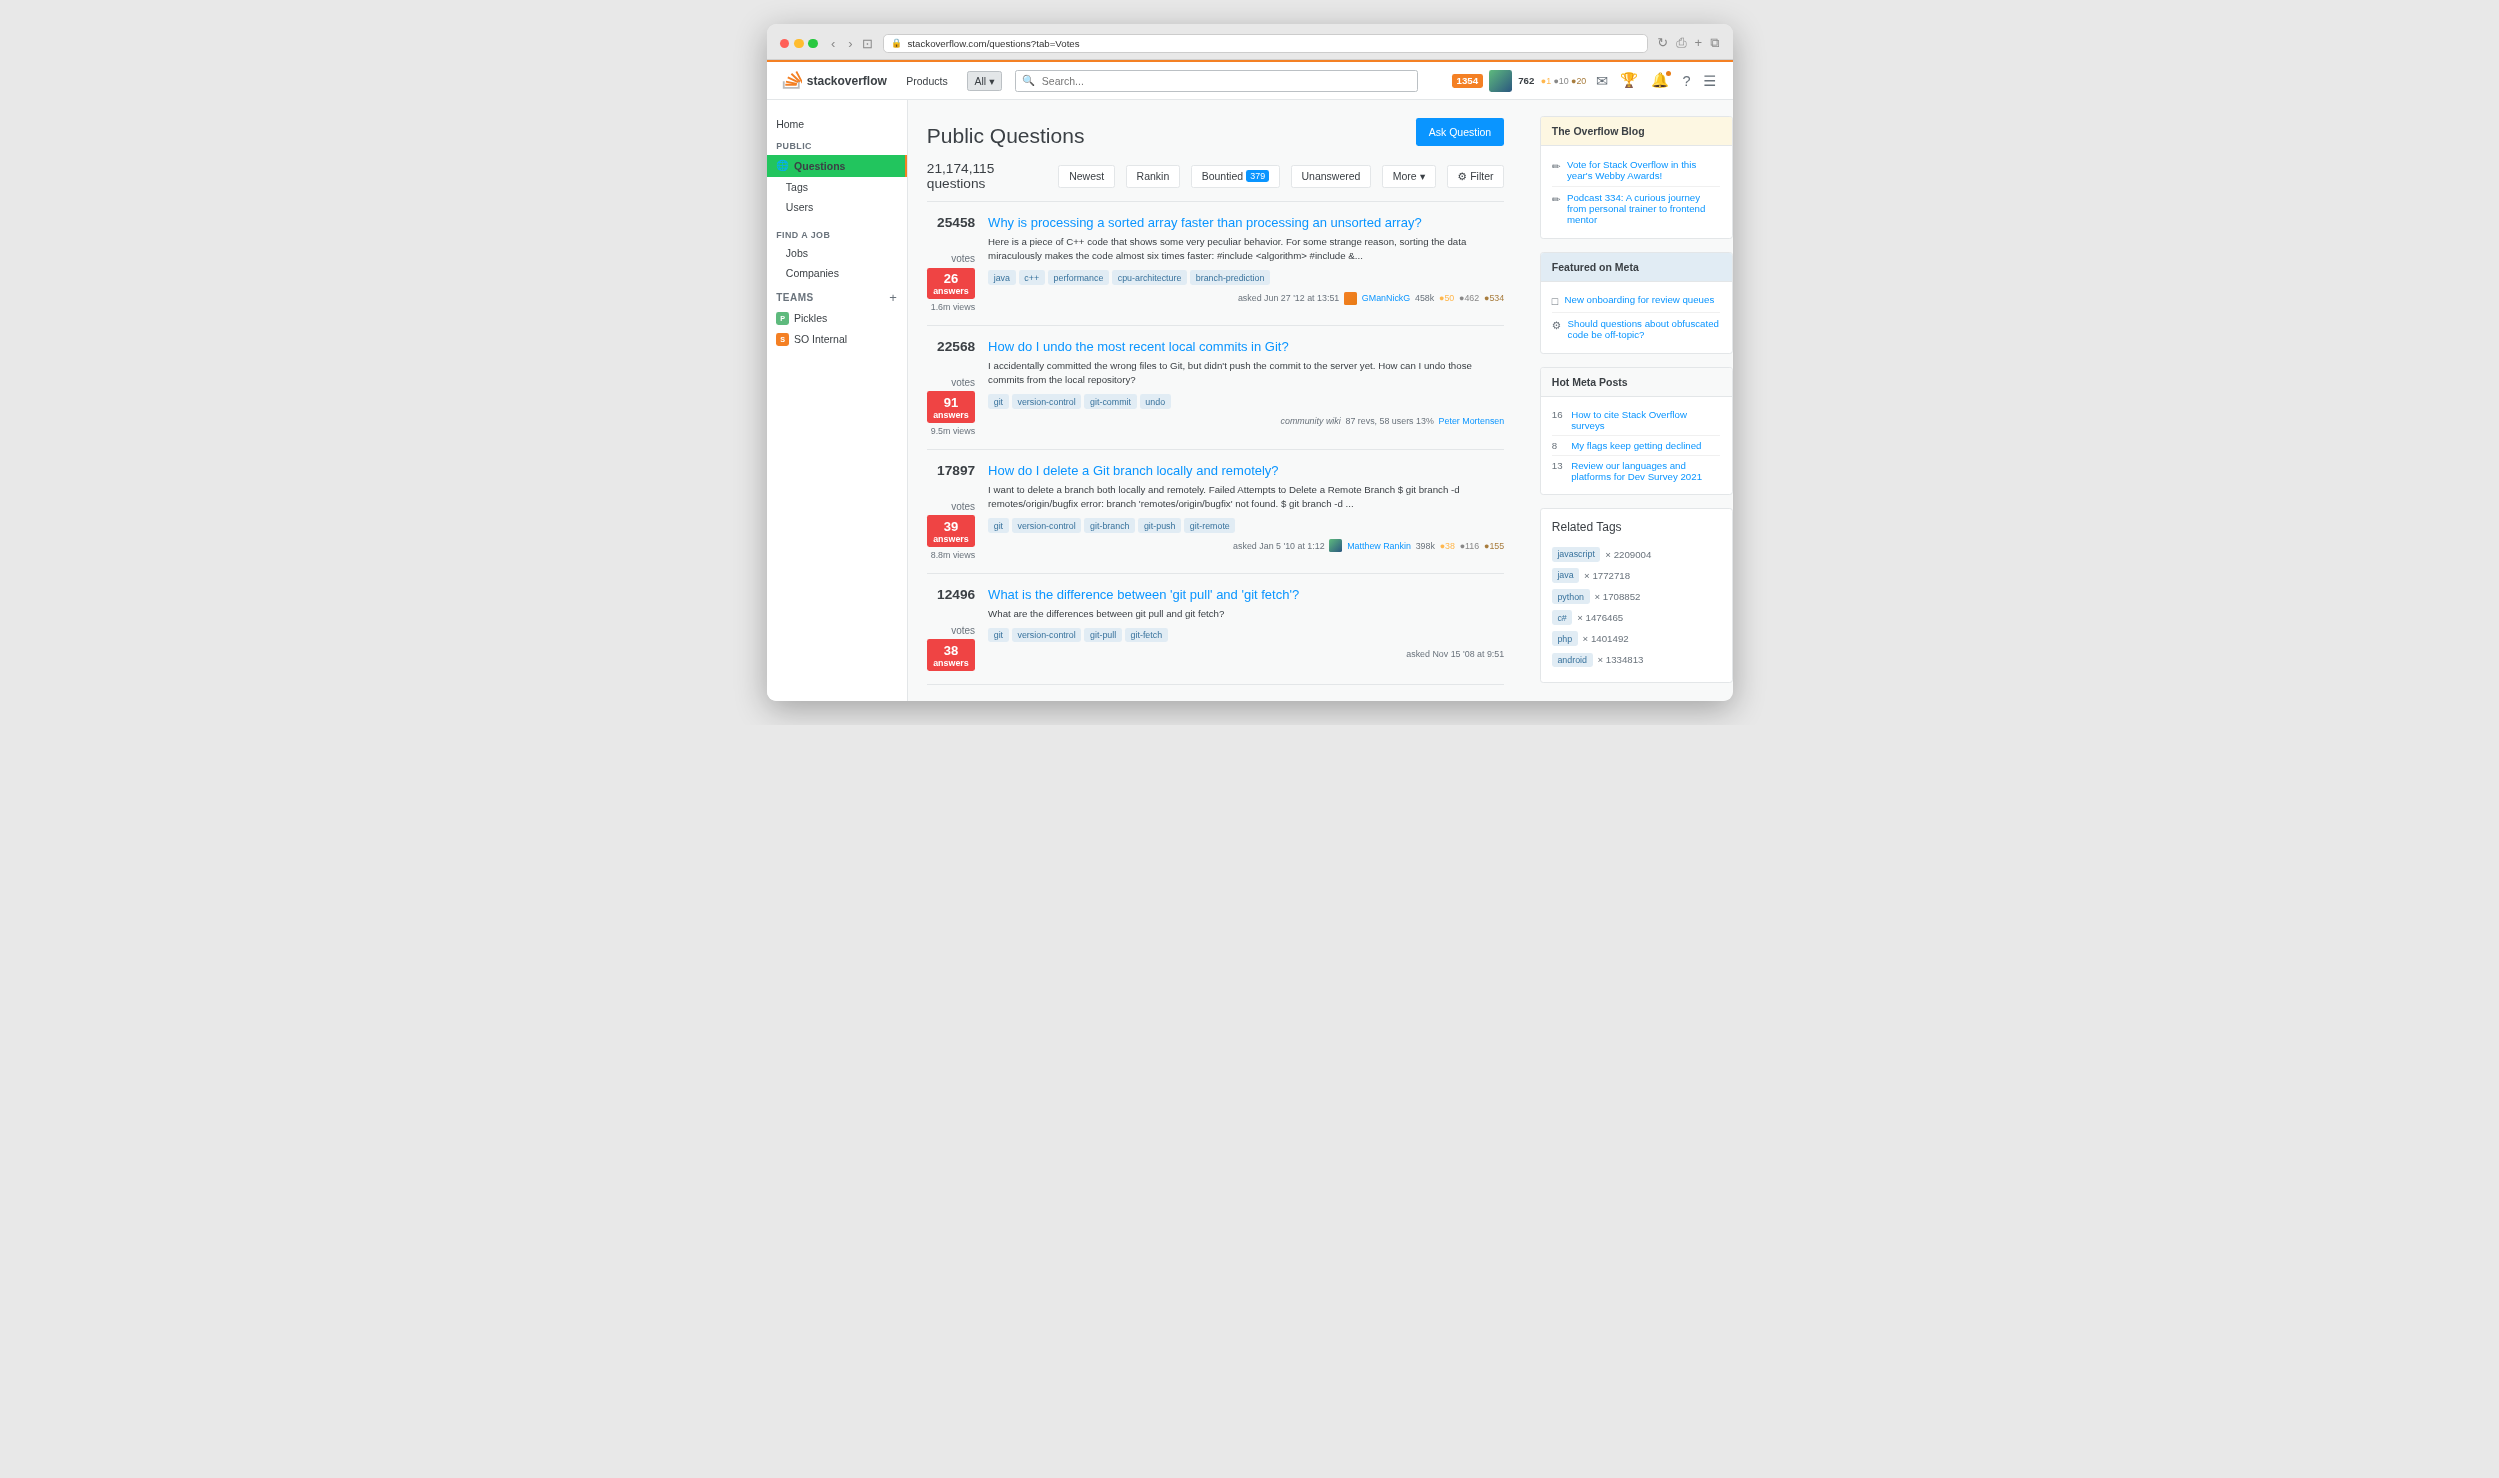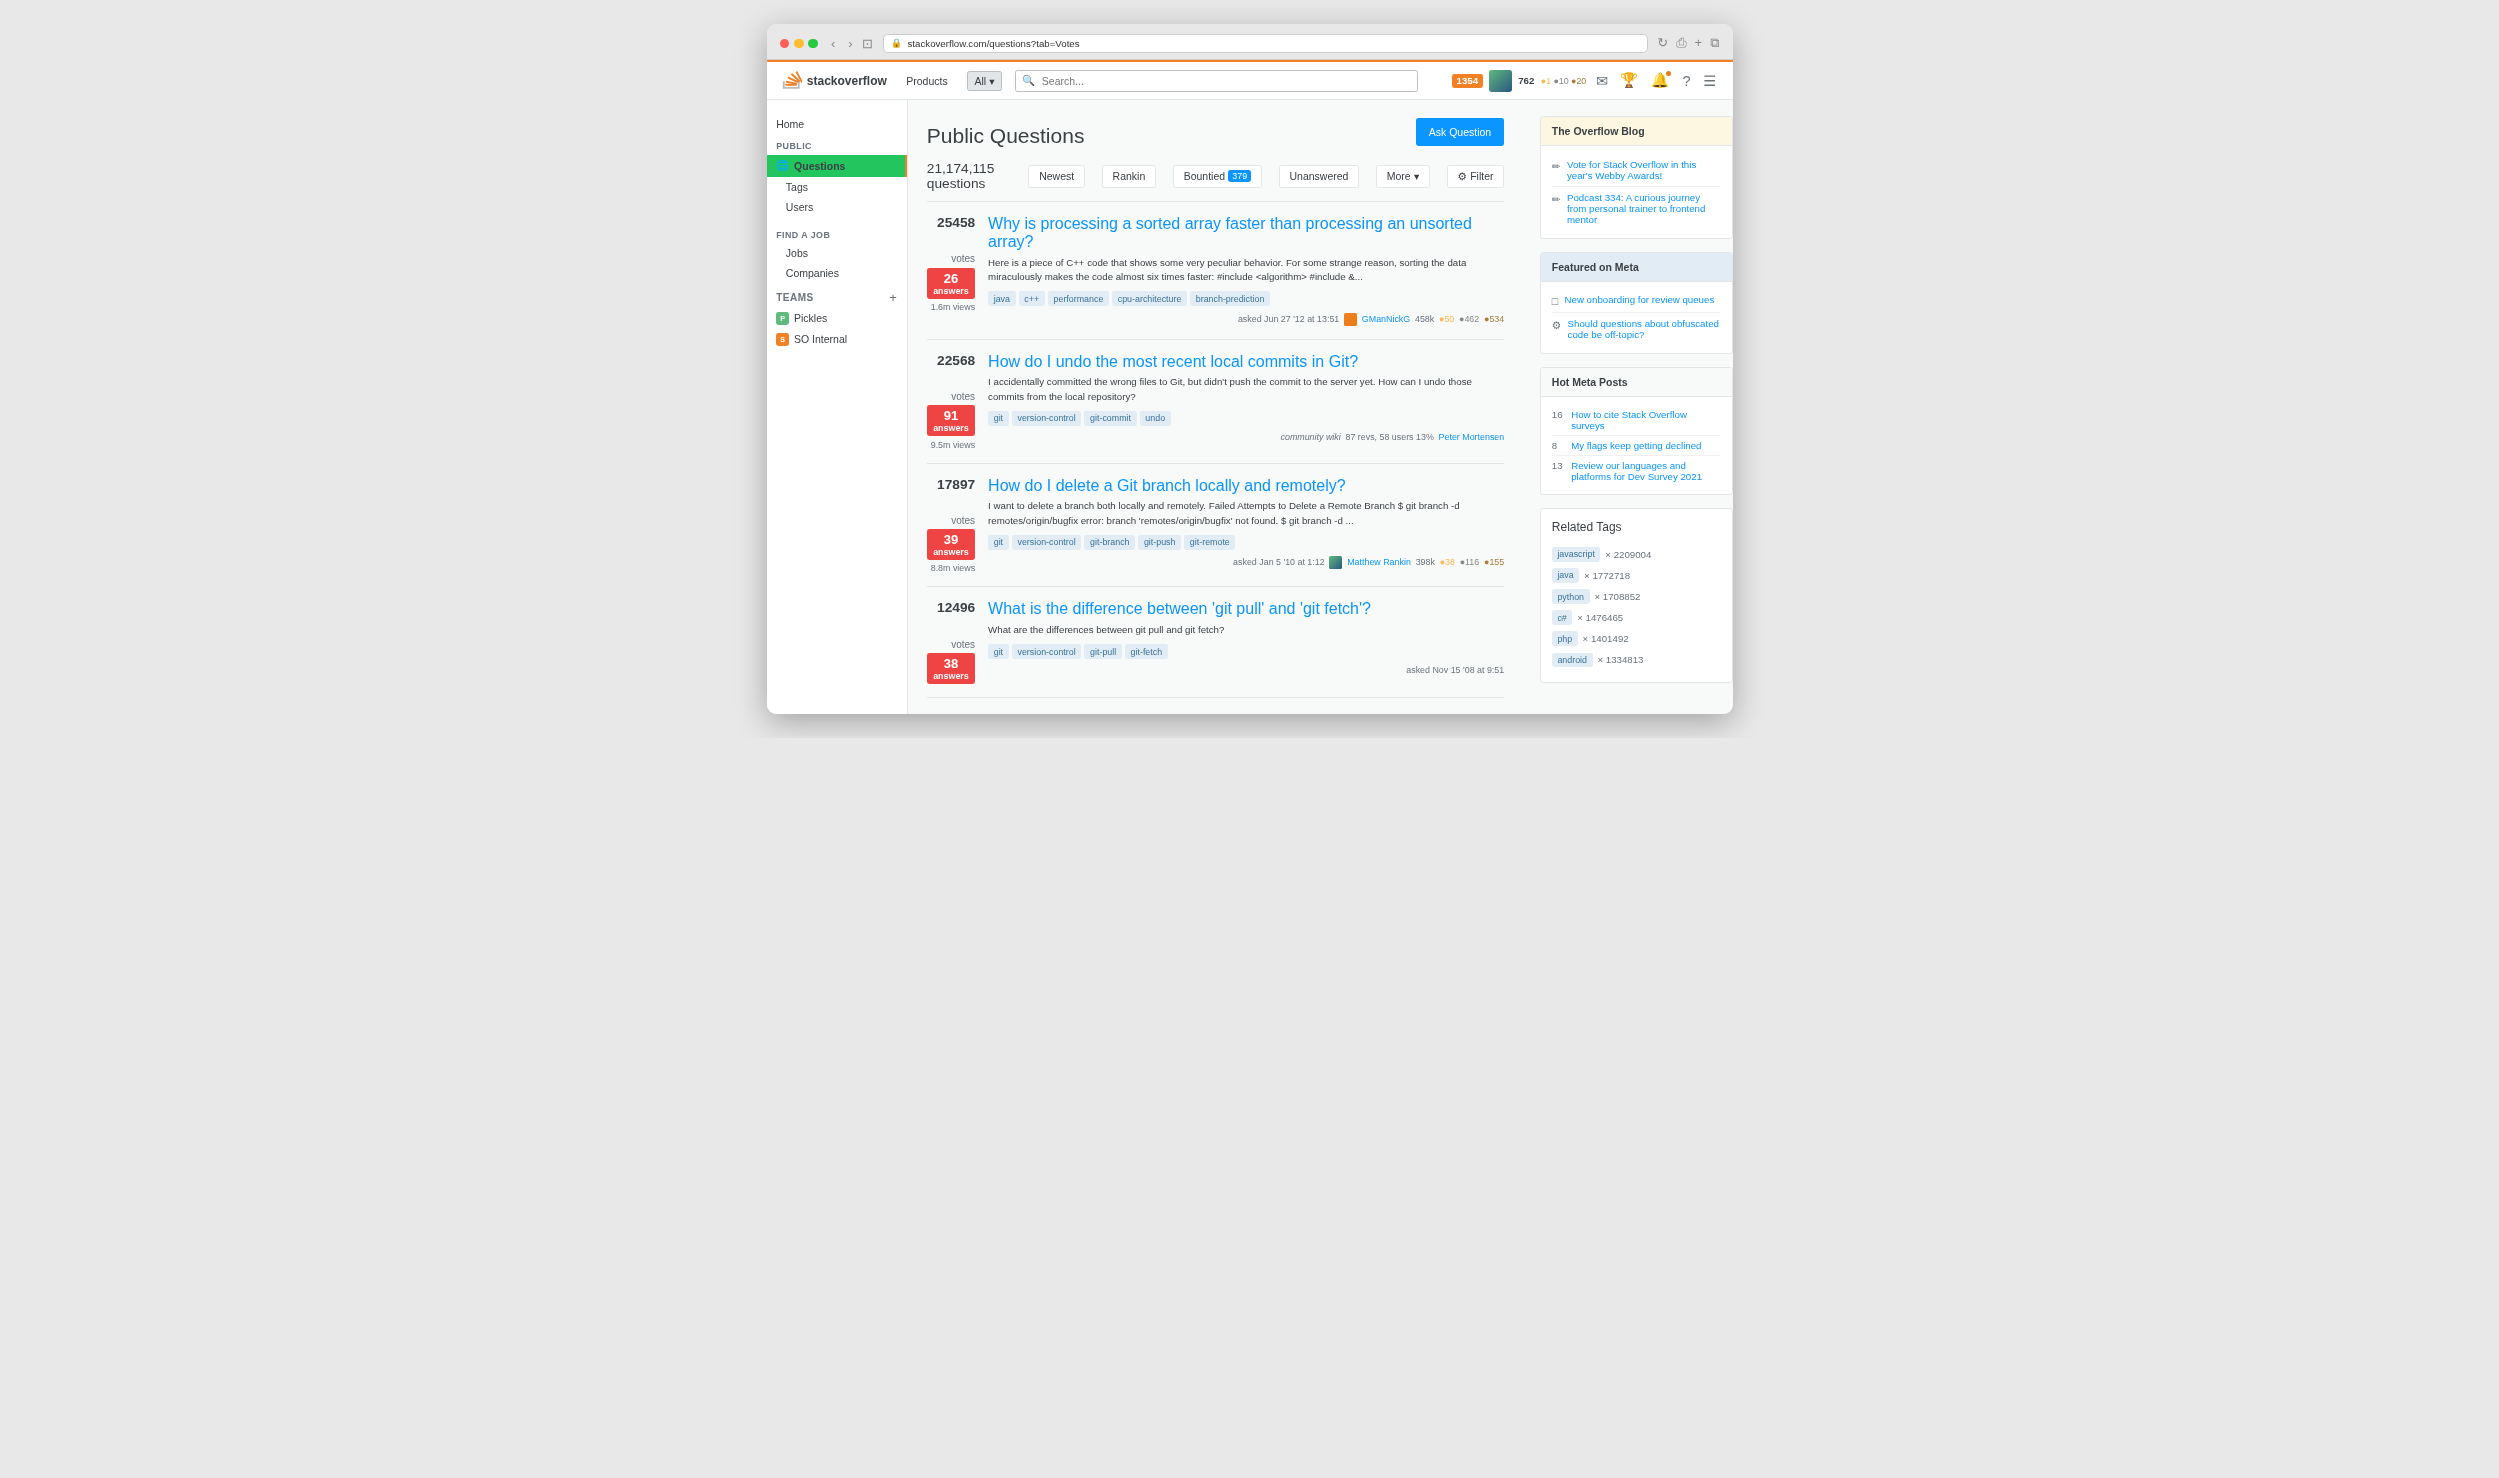--- a/index.html
+++ b/index.html
@@ -345,21 +345,21 @@
     }
 
     .questions-count {
       font-size: 13.7px;
       color: #3b4045;
     }
 
     .filter-tabs {
       display: flex;
       align-items: center;
-      gap: 17px;
+      gap: 11px;
       padding-left: 12px;
     }
 
     .filter-tab {
       padding: 4.8px 9.7px;
       border: 0.8px solid #e3e6e8;
       background: white;
       border-radius: 2.4px;
       font-size: 10.5px;
       cursor: pointer;
@@ -451,21 +451,21 @@
       font-size: 8.9px;
       color: #6a737c;
     }
 
     .question-main {
       flex: 1;
       min-width: 0;
     }
 
     .question-title {
-      font-size: 16px;
+      font-size: 13px;
       color: #0a95ff;
       text-decoration: none;
       margin-bottom: 4.8px;
       display: block;
     }
 
     .question-excerpt {
       font-size: 9.7px;
       color: #3b4045;
       line-height: 1.5;

